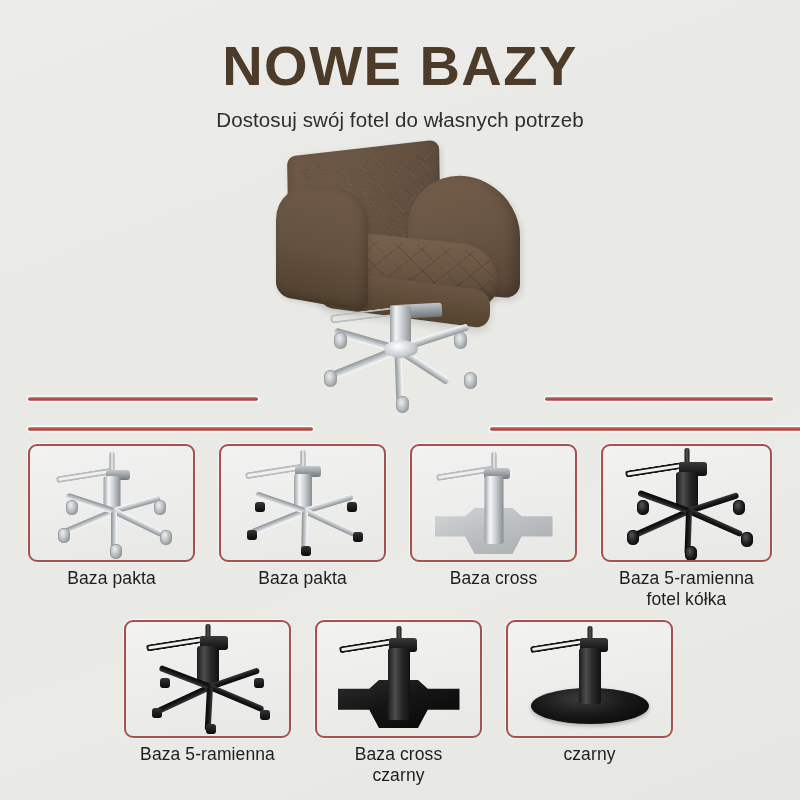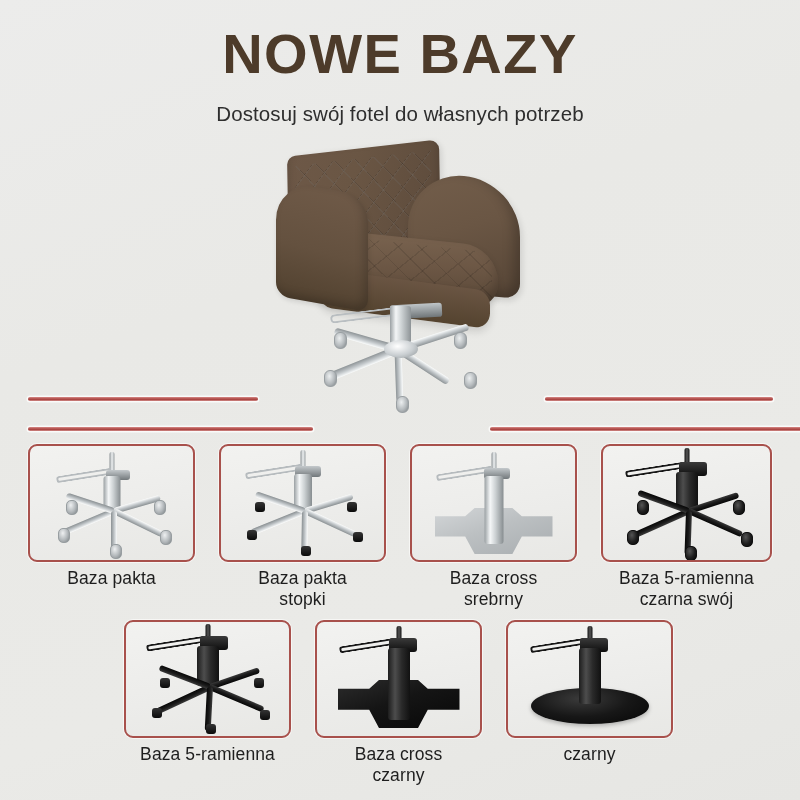--- a/index.html
+++ b/index.html
@@ -5,31 +5,31 @@
   * { box-sizing: border-box; margin: 0; padding: 0; }
   html, body { width: 800px; height: 800px; }
   body {
     font-family: "Liberation Sans", sans-serif;
     background: linear-gradient(160deg, #ececeb 0%, #e9e9e6 35%, #eaeae7 70%, #e6e6e3 100%);
     position: relative;
     overflow: hidden;
   }
 
   
-  .header { width: 800px; text-align: center; padding-top: 26px; }
+  .header { width: 800px; text-align: center; padding-top: 38px; }
   .title {
     font-size: 56px;
     font-weight: bold;
     letter-spacing: 1.5px;
     color: #4d3b2a;
     line-height: 1;
     font-family: "Liberation Sans", sans-serif;
   }
   .subtitle {
-    margin-top: 20px;
+    margin-top: 14px;
     font-size: 20.5px;
     font-weight: 400;
     color: #2e2e2e;
     letter-spacing: 0.1px;
   }
 
   
   .hero { position: absolute; left: 0; top: 140px; width: 800px; height: 300px; }
   .chair-wrap { position: absolute; left: 268px; top: 0px; width: 270px; height: 300px; }
 
@@ -289,35 +289,33 @@
       <div class="spider-arm chrome" style="left:84px; top:62px; width:42px; transform:rotate(91deg);"></div>
       <div class="foot cap-black" style="left:26px; top:84px;"></div>
       <div class="foot cap-black" style="left:34px; top:56px;"></div>
       <div class="foot cap-black" style="left:126px; top:56px;"></div>
       <div class="foot cap-black" style="left:132px; top:86px;"></div>
       <div class="foot cap-black" style="left:80px; top:100px;"></div>
     </div>
   </div>
   <div class="caption" style="left:201px; top:568px; width:203px;">
     <div>Baza pakta</div>
-    <div>stopki</div>
   </div>
 
   <div class="card" style="left:410px; top:444px; width:167px; height:118px;">
     <div class="base">
       <div class="rod chrome" style="top:6px; height:20px;"></div>
       <div class="lever chrome" style="left:24px; top:24px; width:56px;"></div>
       <div class="topblock chrome" style="left:72px; top:22px; width:26px; height:11px;"></div>
       <div class="cross-plate" style="top:62px; width:118px; height:46px;"></div>
       <div class="post chrome" style="top:30px; width:19px; height:68px;"></div>
     </div>
   </div>
   <div class="caption" style="left:392px; top:568px; width:203px;">
     <div>Baza cross</div>
-    <div>srebrny</div>
   </div>
 
   <div class="card" style="left:601px; top:444px; width:171px; height:118px;">
     <div class="base">
       <div class="rod black" style="top:2px; height:20px;"></div>
       <div class="lever black" style="left:22px; top:20px; width:62px;"></div>
       <div class="topblock black" style="left:76px; top:16px; width:28px; height:14px;"></div>
       <div class="post black" style="top:26px; width:22px; height:38px;"></div>
       <div class="spider-arm black" style="left:86px; top:62px; width:60px; transform:rotate(156deg);"></div>
       <div class="spider-arm black" style="left:86px; top:62px; width:54px; transform:rotate(200deg);"></div>
@@ -326,21 +324,21 @@
       <div class="spider-arm black" style="left:86px; top:62px; width:44px; transform:rotate(92deg);"></div>
       <div class="foot wheel-black" style="left:24px; top:84px;"></div>
       <div class="foot wheel-black" style="left:34px; top:54px;"></div>
       <div class="foot wheel-black" style="left:130px; top:54px;"></div>
       <div class="foot wheel-black" style="left:138px; top:86px;"></div>
       <div class="foot wheel-black" style="left:82px; top:100px;"></div>
     </div>
   </div>
   <div class="caption" style="left:585px; top:568px; width:203px;">
     <div>Baza 5-ramienna</div>
-    <div>czarna swój</div>
+    <div>fotel kółka</div>
   </div>
 
   <div class="card" style="left:124px; top:620px; width:167px; height:118px;">
     <div class="base">
       <div class="rod black" style="top:2px; height:18px;"></div>
       <div class="lever black" style="left:20px; top:18px; width:62px;"></div>
       <div class="topblock black" style="left:74px; top:14px; width:28px; height:14px;"></div>
       <div class="post black" style="top:24px; width:22px; height:40px;"></div>
       <div class="spider-arm black" style="left:84px; top:62px; width:60px; transform:rotate(155deg);"></div>
       <div class="spider-arm black" style="left:84px; top:62px; width:54px; transform:rotate(201deg);"></div>

